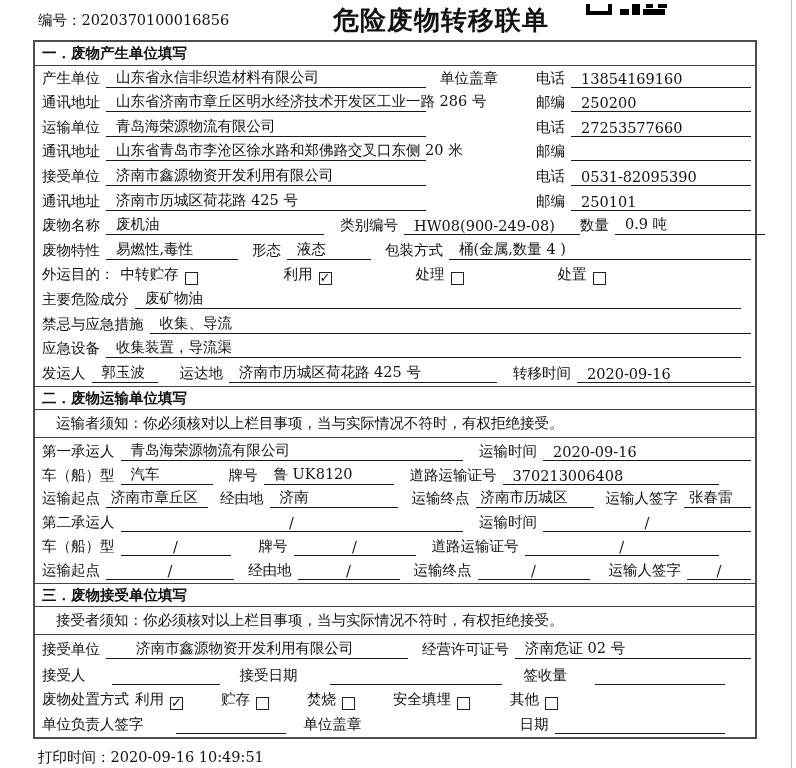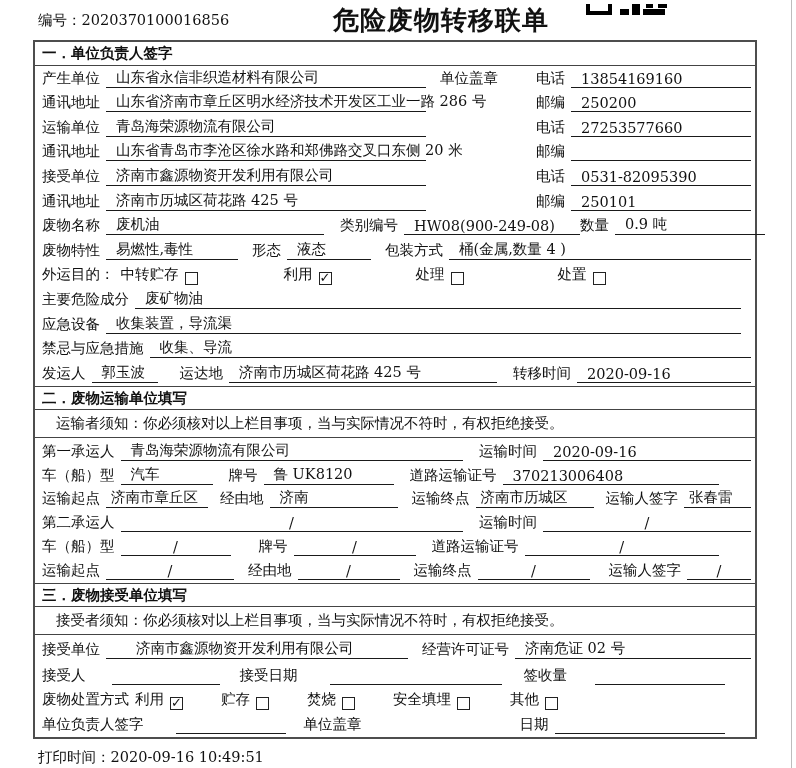--- a/index.html
+++ b/index.html
@@ -88,21 +88,21 @@
       <rect x="57" y="5" width="22" height="6" fill="#000"></rect>
         <rect x="60" y="0" width="7" height="4" fill="#000"></rect>
         <rect x="72" y="0" width="9" height="4" fill="#000"></rect>
     </svg>
   </div>
 </div>
 
 <div class="form">
 
   <div class="s1">
-    <div class="sec-head">一．单位负责人签字</div>
+    <div class="sec-head">一．废物产生单位填写</div>
 
     <div class="row">
       <span class="lbl">产生单位</span>
       <span class="val" style="width:320px">山东省永信非织造材料有限公司</span>
       <span class="lbl" style="margin-left:14px">单位盖章</span>
       <span class="lbl mla">电话</span>
       <span class="val" style="width:180px">13854169160</span>
     </div>
 
     <div class="row">
@@ -171,27 +171,27 @@
       <span style="margin-left:94px">处置</span>
       <span class="cb"></span>
     </div>
 
     <div class="row">
       <span class="lbl">主要危险成分</span>
       <span class="val fill" style="margin-right:10px">废矿物油</span>
     </div>
 
     <div class="row">
+      <span class="lbl">禁忌与应急措施</span>
+      <span class="val fill">收集、导流</span>
+    </div>
+
+    <div class="row">
       <span class="lbl">应急设备</span>
       <span class="val fill" style="margin-right:10px">收集装置，导流渠</span>
-    </div>
-
-    <div class="row">
-      <span class="lbl">禁忌与应急措施</span>
-      <span class="val fill">收集、导流</span>
     </div>
 
     <div class="row">
       <span class="lbl">发运人</span>
       <span class="val" style="width:66px">郭玉波</span>
       <span class="lbl" style="margin-left:22px">运达地</span>
       <span class="val" style="width:268px">济南市历城区荷花路 425 号</span>
       <span class="lbl" style="margin-left:16px">转移时间</span>
       <span class="val fill">2020-09-16</span>
     </div>

